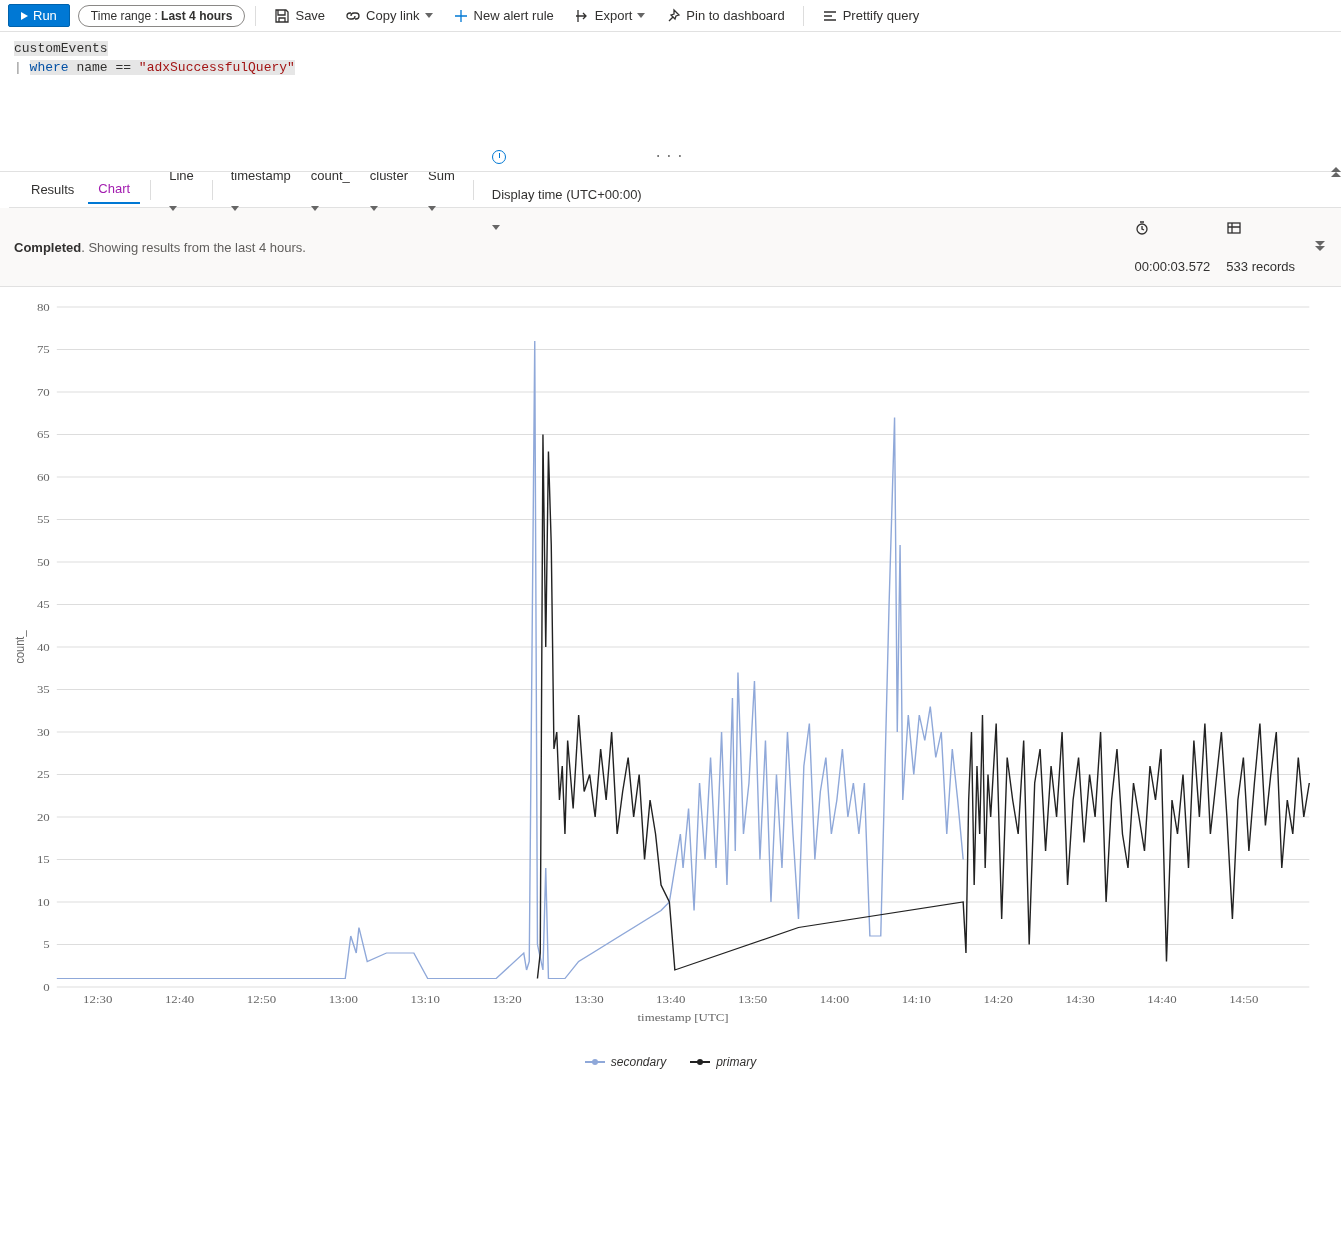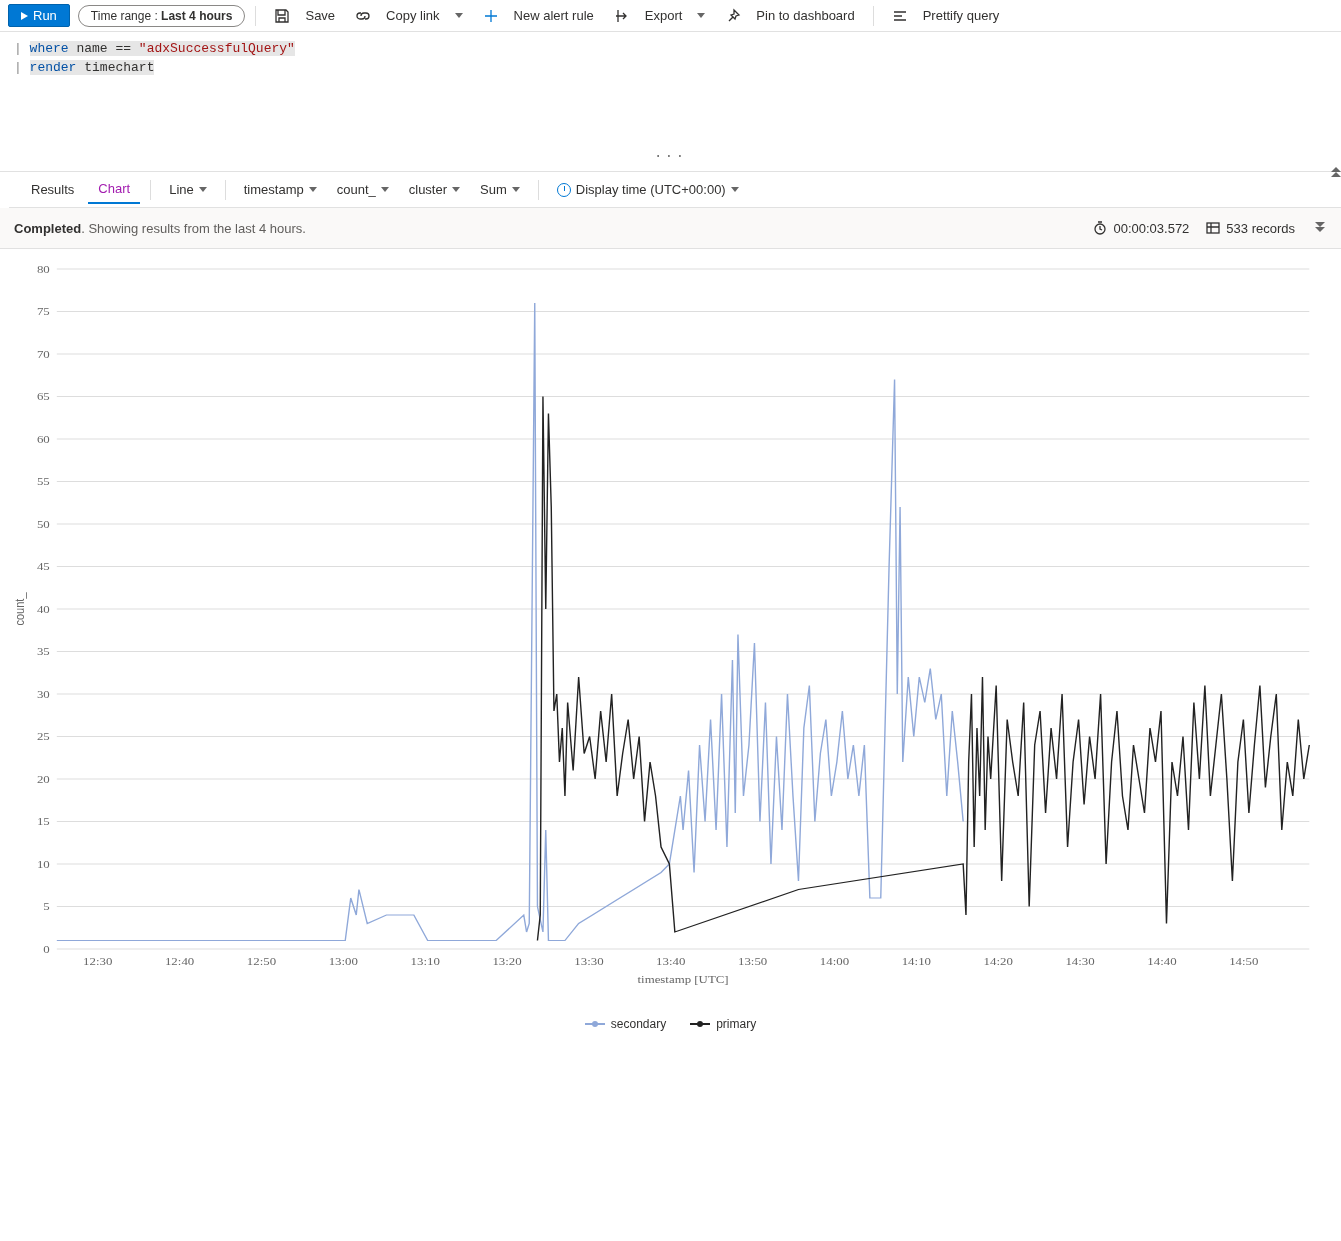--- a/index.html
+++ b/index.html
@@ -2,55 +2,55 @@
 <html><head>
 <meta charset="utf-8">
 <style>
   * { box-sizing: border-box; margin: 0; padding: 0; }
   body { font-family: "Segoe UI", Arial, sans-serif; font-size: 13px; color: #323130; background: #fff; }
   .toolbar { display: flex; align-items: center; gap: 4px; padding: 10px 8px; border-bottom: 1px solid #e1e1e1; height: 32px; }
   .run-btn { background: #0078d4; color: #fff; border: 1px solid #0062ac; border-radius: 2px; padding: 3px 12px; display: flex; align-items: center; gap: 5px; cursor: pointer; font-size: 13px; }
   .run-btn .tri { width:0; height:0; border-top:4px solid transparent; border-bottom:4px solid transparent; border-left:7px solid #fff; }
   .timerange { border: 1px solid #8a8886; border-radius: 12px; padding: 3px 12px; font-size: 12px; cursor: pointer; margin-left: 4px; text-align: right; }
   .vdiv { width:1px; height:20px; background:#ddd; margin:0 6px; }
-  .tbtn { display: flex; align-items: center; gap: 15px; padding: 4px 8px; cursor: pointer; color:#323130; font-size:13px; }
+  .tbtn { display: flex; align-items: center; gap: 5px; padding: 4px 8px; cursor: pointer; color:#323130; font-size:13px; }
   .chev { width:0; height:0; border-left:4px solid transparent; border-right:4px solid transparent; border-top:5px solid #666; }
   .ico { width:16px; height:16px; stroke:#323130; fill:none; stroke-width:1.3; }
   .ico-blue { stroke:#0078d4; }
   .spacer { flex:1; }
   .dbl-chev-up { width:12px; height:12px; position:relative; }
   .dbl-chev-up::before,.dbl-chev-up::after{content:"";position:absolute;left:0;width:0;height:0;border-left:5px solid transparent;border-right:5px solid transparent;border-bottom:5px solid #666;}
   .dbl-chev-up::before{top:0;} .dbl-chev-up::after{top:5px;}
   .editor { font-family: Consolas, "Courier New", monospace; font-size: 13px; padding: 8px 14px; min-height: 140px; position:relative; border-bottom:1px solid #e1e1e1; line-height:1.45; }
   .kql-pipe { color:#888; }
   .kw { color:#0451a5; }
   .str { color:#a31515; }
   .num { color:#098658; }
   .hl { background:#e6e6e6; }
   .collapse-ctrl { position:absolute; bottom:4px; left:50%; transform:translateX(-50%); cursor:pointer; color:#666; letter-spacing:3px; }
   .collapse-r { position:absolute; bottom:4px; right:10px; cursor:pointer; }
   .toolbar2 { display:flex; align-items:center; gap:4px; padding:4px 12px; border-bottom:1px solid #e1e1e1; height:36px;margin-left:9px; }
   .tab { padding:6px 10px; cursor:pointer; font-size:13px; }
   .tab.active { border-bottom:2px solid #0078d4; color:#a21caf; }
-  .dd { display:flex; align-items:center; gap:5px; padding:4px 8px; cursor:pointer; font-size:13px; }
+  .dd { display:flex; align-items:flex-start; gap:23px; padding:4px 8px; cursor:pointer; font-size:13px;flex-direction:column; }
   .clockring { width:14px; height:14px; border:1.3px solid #0078d4; border-radius:50%; position:relative; display:inline-block; }
   .clockring::after { content:""; position:absolute; left:50%; top:20%; width:1.3px; height:45%; background:#0078d4; transform-origin:bottom; }
   .statusbar { display:flex; align-items:center; padding:8px 14px; border-bottom:1px solid #e1e1e1; font-size:13px; background:#faf9f8; }
   .statusbar .spacer { flex:1; }
   .muted { color:#605e5c; }
   .dbl-chev-down { width:12px; height:12px; position:relative; margin-left:12px; cursor:pointer;}
   .dbl-chev-down::before,.dbl-chev-down::after{content:"";position:absolute;left:0;width:0;height:0;border-left:5px solid transparent;border-right:5px solid transparent;border-top:5px solid #666;}
   .dbl-chev-down::before{top:0;} .dbl-chev-down::after{top:5px;}
   .chart-area { padding: 10px 20px 10px 10px; }
   .chart-svg { width:100%; height:740px; display:block; }
   .axistxt { font-family:"Segoe UI"; font-size:11px; fill:#666; }
   .grid { stroke:#ddd; stroke-width:1; }
   .secline { stroke:#8fa8d9; stroke-width:1.2; fill:none; }
   .primline { stroke:#222; stroke-width:1.2; fill:none; }
-  .legend { display:flex; justify-content:center; gap:24px; padding:8px; font-size:12px; }
+  .legend { display:flex; justify-content:center; gap:24px; padding:8px; font-size:12px;font-style:italic; }
   .leg-item { display:flex; align-items:center; gap:6px; }
   .leg-line { width:20px; height:2px; position:relative; }
   .leg-line.sec { background:#8fa8d9; }
   .leg-line.prim { background:#222; }
   .leg-line::after { content:""; position:absolute; left:50%; top:50%; width:6px; height:6px; border-radius:50%; transform:translate(-50%,-50%); }
   .leg-line.sec::after { background:#8fa8d9; }
   .leg-line.prim::after { background:#222; }
   .yaxislabel { font-size:11px; fill:#666; }
   .editln { white-space: pre; }
 </style>
@@ -99,22 +99,22 @@
   <div class="vdiv"></div>
   <div class="tbtn">
     <svg class="ico" viewBox="0 0 16 16">
         <path d="M2 4h12 M2 8h8 M2 12h12"></path>
       </svg>
     <span>Prettify query</span>
   </div>
 </div>
 
 <div class="editor">
+  <div class="editln"><span class="hl">customEvents</span></div>
   <div class="editln"><span class="kql-pipe">| </span><span class="hl"><span class="kw">where</span><span> name </span><span>==</span><span class="str"> "adxSuccessfulQuery"</span></span></div>
-  <div class="editln"><span class="kql-pipe">| </span><span class="hl"><span class="kw">render</span><span> timechart</span></span> </div>
   <div class="collapse-ctrl">···</div>
   <div class="collapse-r"><span class="dbl-chev-up"></span></div>
 </div>
 
 <div class="toolbar2">
   <div class="tab">Results</div>
   <div class="tab active">Chart</div>
   <div class="vdiv"></div>
   <div class="dd">
       <span>Line</span>

